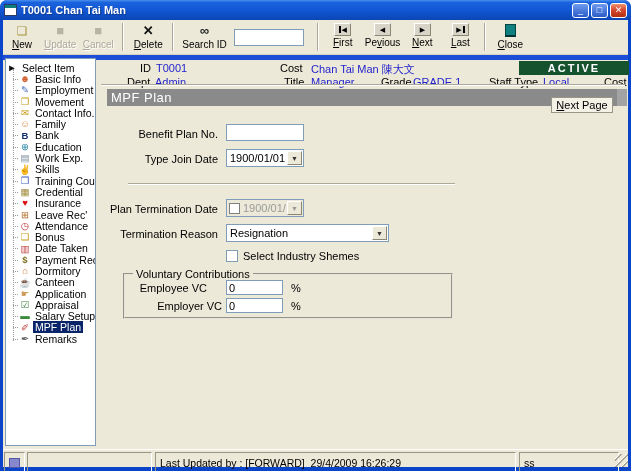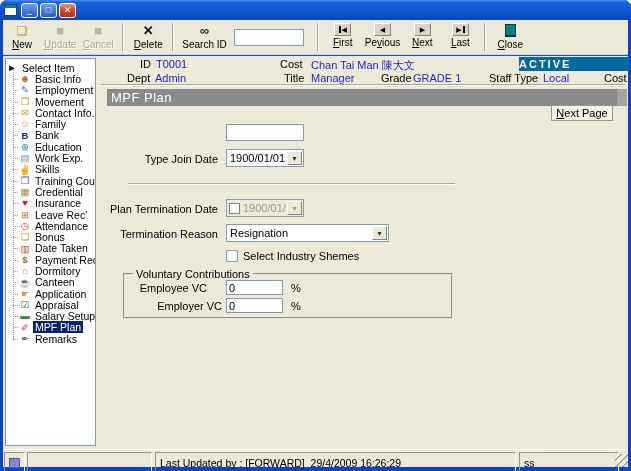--- a/index.html
+++ b/index.html
@@ -34,42 +34,42 @@
   .navglyph{display:inline-block;line-height:1;}
   .bar-l{border-left:2px solid #000;padding-left:1px;}
   .bar-r{border-right:2px solid #000;padding-right:1px;}
   .door{width:11px;height:13px;background:#0e8080;border:1px solid #044;border-bottom:2px solid #033;}
   .binoc{font-weight:bold;font-size:13px;color:#222;}
   .delx{font-weight:bold;color:#111;font-size:13px;}
   .boxdis{color:#b8b4a4;font-size:13px;}
   .newpg{color:#a89440;font-size:12px;}
 
   
-  .header{position:absolute;left:0;top:35px;width:625px;height:30px;border-top:1px solid #1d4ed8;}
+  .header{position:absolute;left:0;top:35px;width:625px;height:30px;border-top:5px solid #1d4ed8;}
   .hlbl{position:absolute;font-size:11px;color:#000;white-space:nowrap;}
   .hval{position:absolute;font-size:11px;color:#2323cd;white-space:nowrap;}
-  .badge{position:absolute;left:516px;top:1px;width:110px;height:14px;background:#0369a1;color:#fff;
-    font-size:11px;font-weight:bold;letter-spacing:2px;line-height:14px;}
+  .badge{position:absolute;left:516px;top:1px;width:110px;height:14px;background:#14532d;color:#fff;
+    font-size:11px;font-weight:bold;letter-spacing:2px;text-align:center;line-height:14px;}
   .hgroove{position:absolute;left:98px;top:64px;width:524px;height:2px;border-top:1px solid #aca899;border-bottom:1px solid #fff;}
 
   
   .sidebar{position:absolute;left:2px;top:38px;width:91px;height:388px;background:#fff;border:1px solid #7f9db9;overflow:hidden;}
   .treeline{position:absolute;left:7px;top:10px;height:272px;border-left:1px dotted #9a9a9a;}
   .stree{list-style:none;margin:3px 0 0 0;padding:0;}
   .stree li{height:11.3px;display:flex;align-items:center;white-space:nowrap;position:relative;}
   .stree li.child{padding-left:13px;}
   .stree li.child::before{content:"";position:absolute;left:7px;top:50%;width:5px;border-top:1px dotted #9a9a9a;}
   .sicon{width:12px;margin-right:2px;font-size:9.5px;line-height:1;text-align:center;flex:none;}
   .slabel{font-size:10.5px;color:#000;padding:0 2px;}
   .slabel.sel{background:#0a246a;color:#fff;}
 
   
   .secbar{position:absolute;left:104px;top:69px;width:520px;height:17px;background:#8a8a8a;}
   .sectitle{position:absolute;left:4px;top:1px;color:#fff;font-size:13px;letter-spacing:0.5px;}
-  .nextpage{position:absolute;left:444px;top:16px;width:62px;height:16px;background:#f4f1e6;border:1px solid #9a9686;
+  .nextpage{position:absolute;left:444px;top:8px;width:62px;height:16px;background:#f4f1e6;border:1px solid #9a9686;
     font-size:11px;text-align:center;line-height:14px;color:#000;cursor:default;}
   .endblock{position:absolute;left:510px;top:0;width:10px;height:17px;background:#a3a3a3;}
 
   
   .flbl{position:absolute;font-size:11px;color:#000;text-align:right;width:120px;white-space:nowrap;}
   .tinput{position:absolute;border:1px solid #7f9db9;background:#fff;font-size:11px;padding:0 2px;}
   .combo{position:absolute;height:18px;border:1px solid #7f9db9;background:#fff;display:flex;align-items:center;}
   .combo .cval{flex:1;font-size:11px;padding:0 3px;white-space:nowrap;overflow:hidden;}
   .combo .carrow{width:15px;height:14px;margin:1px;background:#ece9d8;border:1px solid;border-color:#fff #8a8774 #8a8774 #fff;
     font-size:7px;display:flex;align-items:center;justify-content:center;color:#333;flex:none;}
@@ -91,20 +91,21 @@
   .grip{position:absolute;right:0;top:4px;width:13px;height:13px;
     background:repeating-linear-gradient(135deg,transparent 0 3px,#fff 3px 4px,#a8a494 4px 5px);}
 </style>
 </head>
 <body>
 
 <div class="window">
 
   <div class="titlebar">
     <div class="app-icon"></div>
+    <div class="title-text">T0001 Chan Tai Man</div>
     <div class="tbbtns">
       <div class="tbb">_</div>
       <div class="tbb">□</div>
       <div class="tbb close">✕</div>
     </div>
   </div>
 
   <div class="client">
 
     <div class="toolbar">
@@ -289,20 +290,21 @@
           </li>
         </ul>
     </div>
 
     <div class="secbar">
       <span class="sectitle">MPF Plan</span>
       <div class="nextpage"><u>N</u>ext Page</div>
       <div class="endblock"></div>
     </div>
 
+    <span class="flbl" style="left:95px;top:108px">Benefit Plan No.</span>
     <input class="tinput" style="left: 223px; top: 104px; width: 78px; height: 17px;" value="">
 
     <span class="flbl" style="left:95px;top:133px">Type Join Date</span>
     <div class="combo" style="left:223px;top:129px;width:78px">
       <span class="cval">1900/01/01</span>
       <span class="carrow">▼</span>
     </div>
 
     <div class="fgroove"></div>
 

